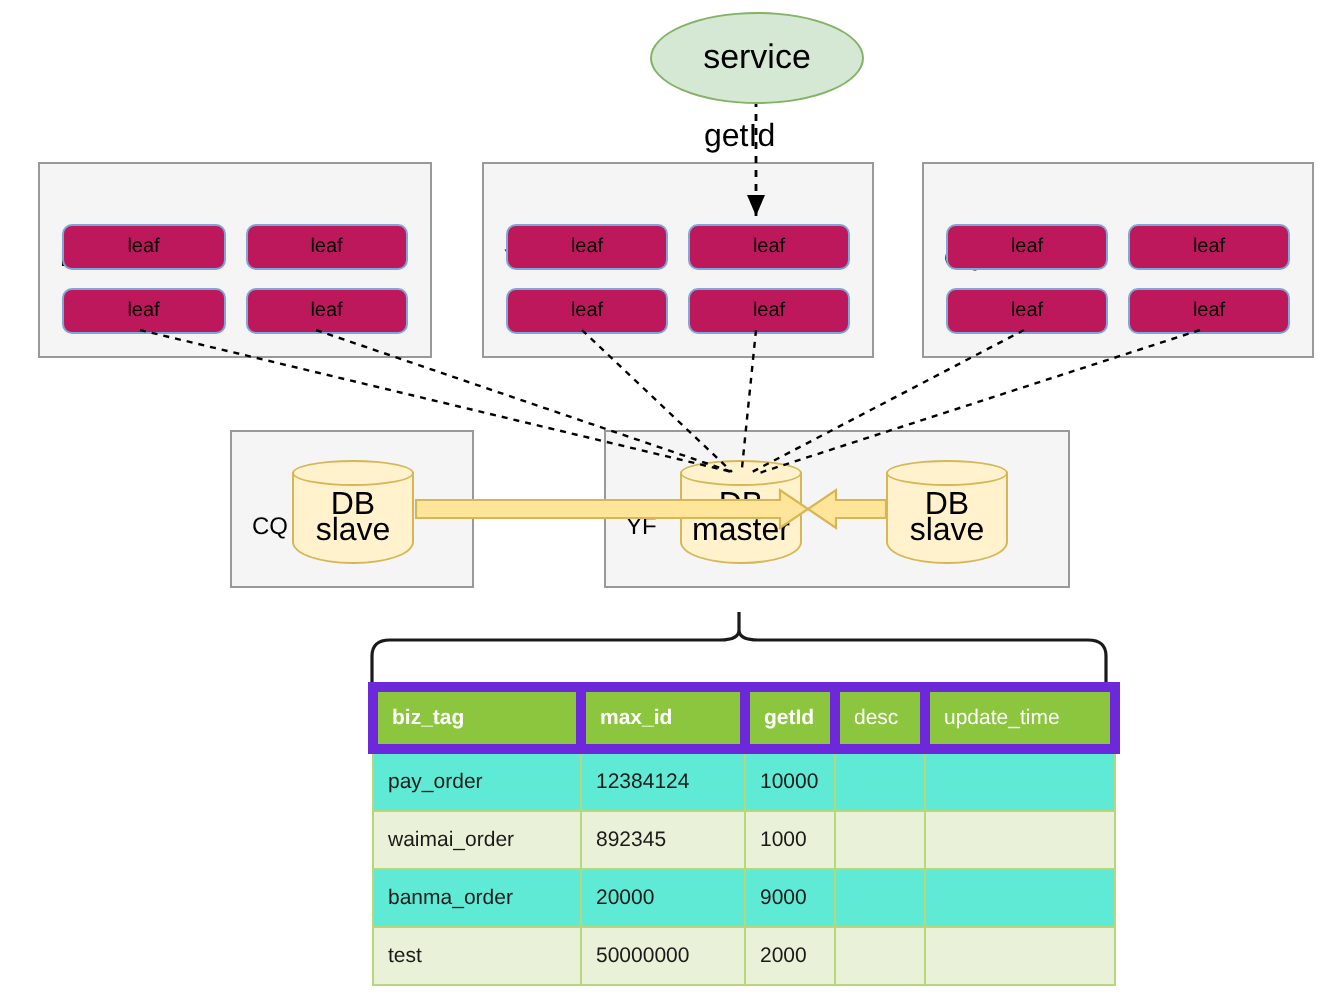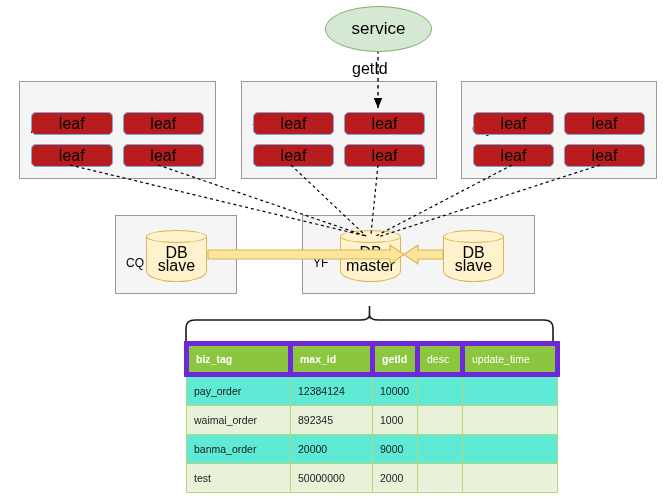--- a/index.html
+++ b/index.html
@@ -79,27 +79,27 @@
     position: absolute;
     left: 11px;
     top: 30px;
     right: 11px;
     display: grid;
     grid-template-columns: 1fr 1fr;
     gap: 9px 10px;
   }
   .leaf-box {
     height: 23px;
-    background: #b91c1c;
+    background: #be185d;
     border: 1.1px solid #7ea6d9;
     border-radius: 5px;
     display: flex;
     align-items: center;
     justify-content: center;
-    font-size: 16px;
+    font-size: 10px;
     box-sizing: border-box;
   }
 
   #group-dx { left: 19px;  top: 81px; width: 197px; height: 98px; }
   #group-yf { left: 241px; top: 81px; width: 196px; height: 98px; }
   #group-cq { left: 461px; top: 81px; width: 196px; height: 98px; }
 
   
   .db-group {
     position: absolute;

